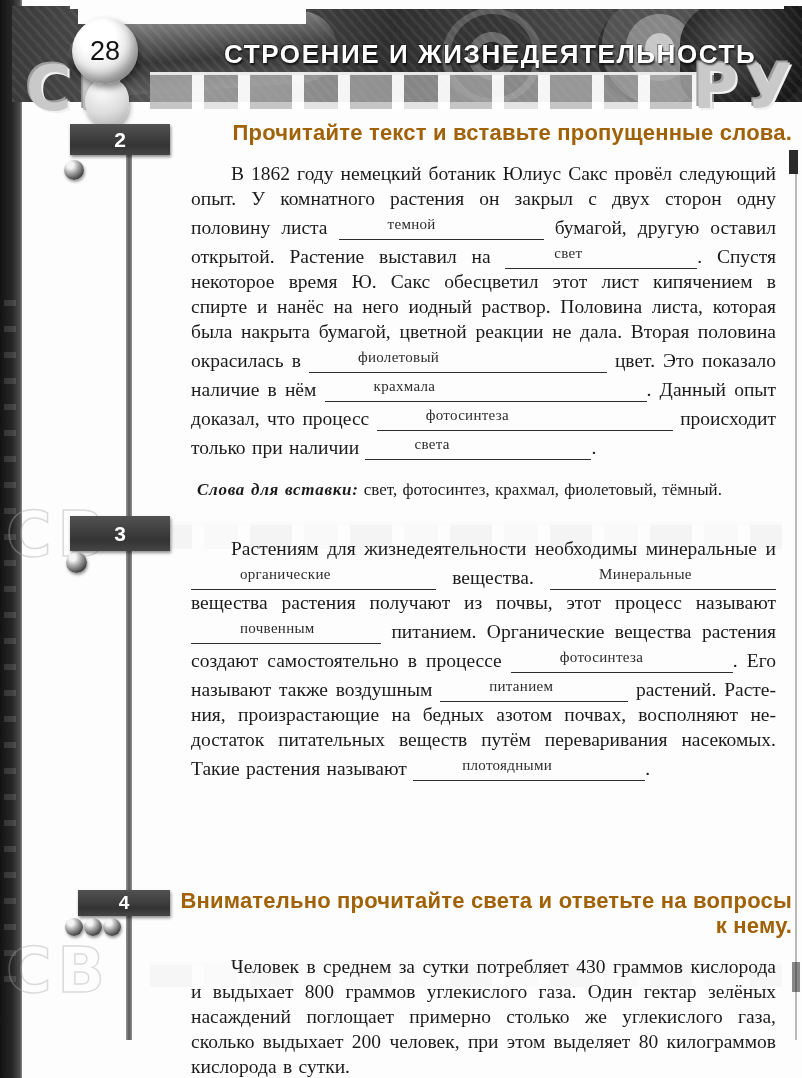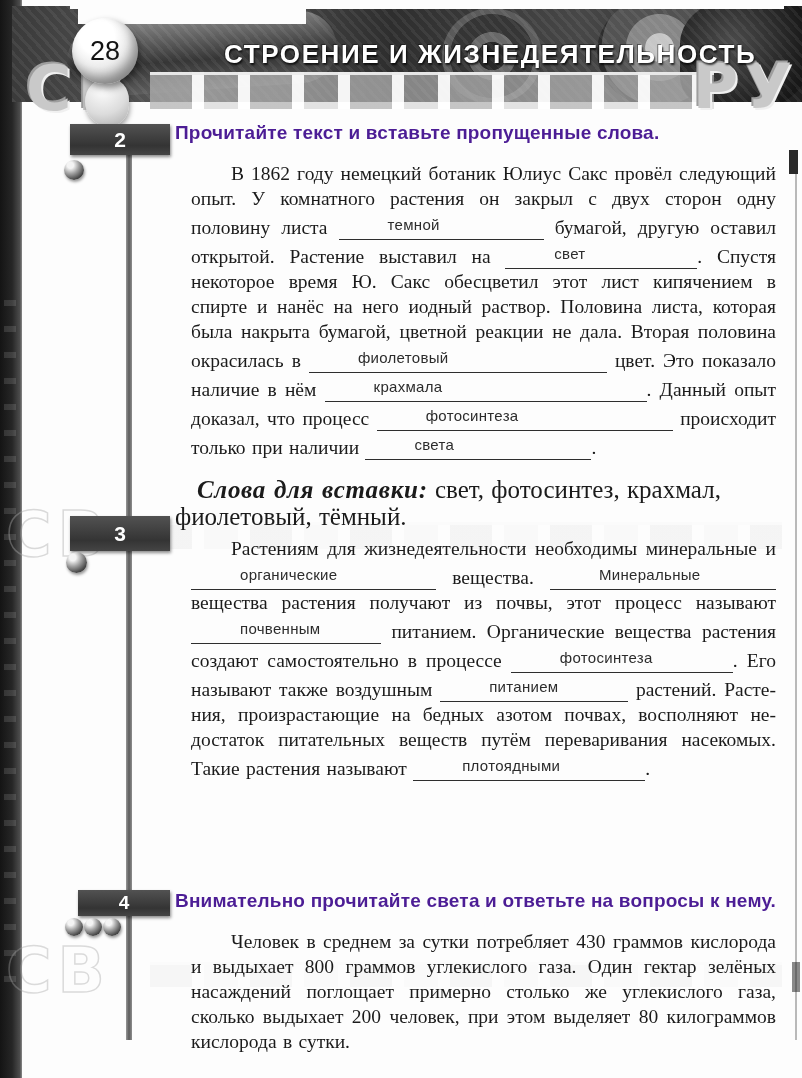--- a/index.html
+++ b/index.html
@@ -86,30 +86,30 @@
   .b3{left:66px;top:552px;width:21px;height:21px;}
   .b4a{left:65px;top:918px;width:18px;height:18px;}
   .b4b{left:84px;top:918px;width:18px;height:18px;}
   .b4c{left:103px;top:918px;width:18px;height:18px;}
 
   
   .content{position:absolute;left:175px;width:617px;z-index:3;}
   .t2c{top:120px;}
   .t3c{top:520px;}
   .t4c{top:888px;}
-  .task-title{font-family:"Liberation Sans",sans-serif;font-weight:bold;font-size:19px;
-        line-height:25px;color:#4c1d95;margin:0 0 7px;letter-spacing:.2px;}
+  .task-title{font-family:"Liberation Sans",sans-serif;font-weight:bold;font-size:22px;
+        line-height:25px;color:#a16207;margin:0 0 7px;letter-spacing:.2px;text-align:right;}
   .para{font-size:19.5px;line-height:25px;text-align:justify;color:#1b1b1b;
         text-indent:40px;margin:16px;word-spacing:1.5px;hyphens:manual;}
   .blank{display:inline-block;position:relative;height:28px;vertical-align:-6px;
         border-bottom:1.7px solid #2e2e2e;}
   .blank .ans{position:absolute;left:9px;bottom:2px;white-space:nowrap;
-        font-family:Liberation Sans, sans-serif;font-size:15px;font-style:normal;
+        font-family:Liberation Serif, serif;font-size:15px;font-style:normal;
         color:#2c2c2c;letter-spacing:.3px;}
-  .words{margin-top:13px;font-size:25px;line-height:27px;color:#1b1b1b;
+  .words{margin-top:13px;font-size:17px;line-height:27px;color:#1b1b1b;
         text-indent:22px;word-spacing:1px;}
   .words .lbl{font-weight:bold;font-style:italic;letter-spacing:.7px;}
 </style>
 </head>
 <body>
 
 <div class="page">
 
   <div class="spine">
       <div class="spine-noise"></div>

